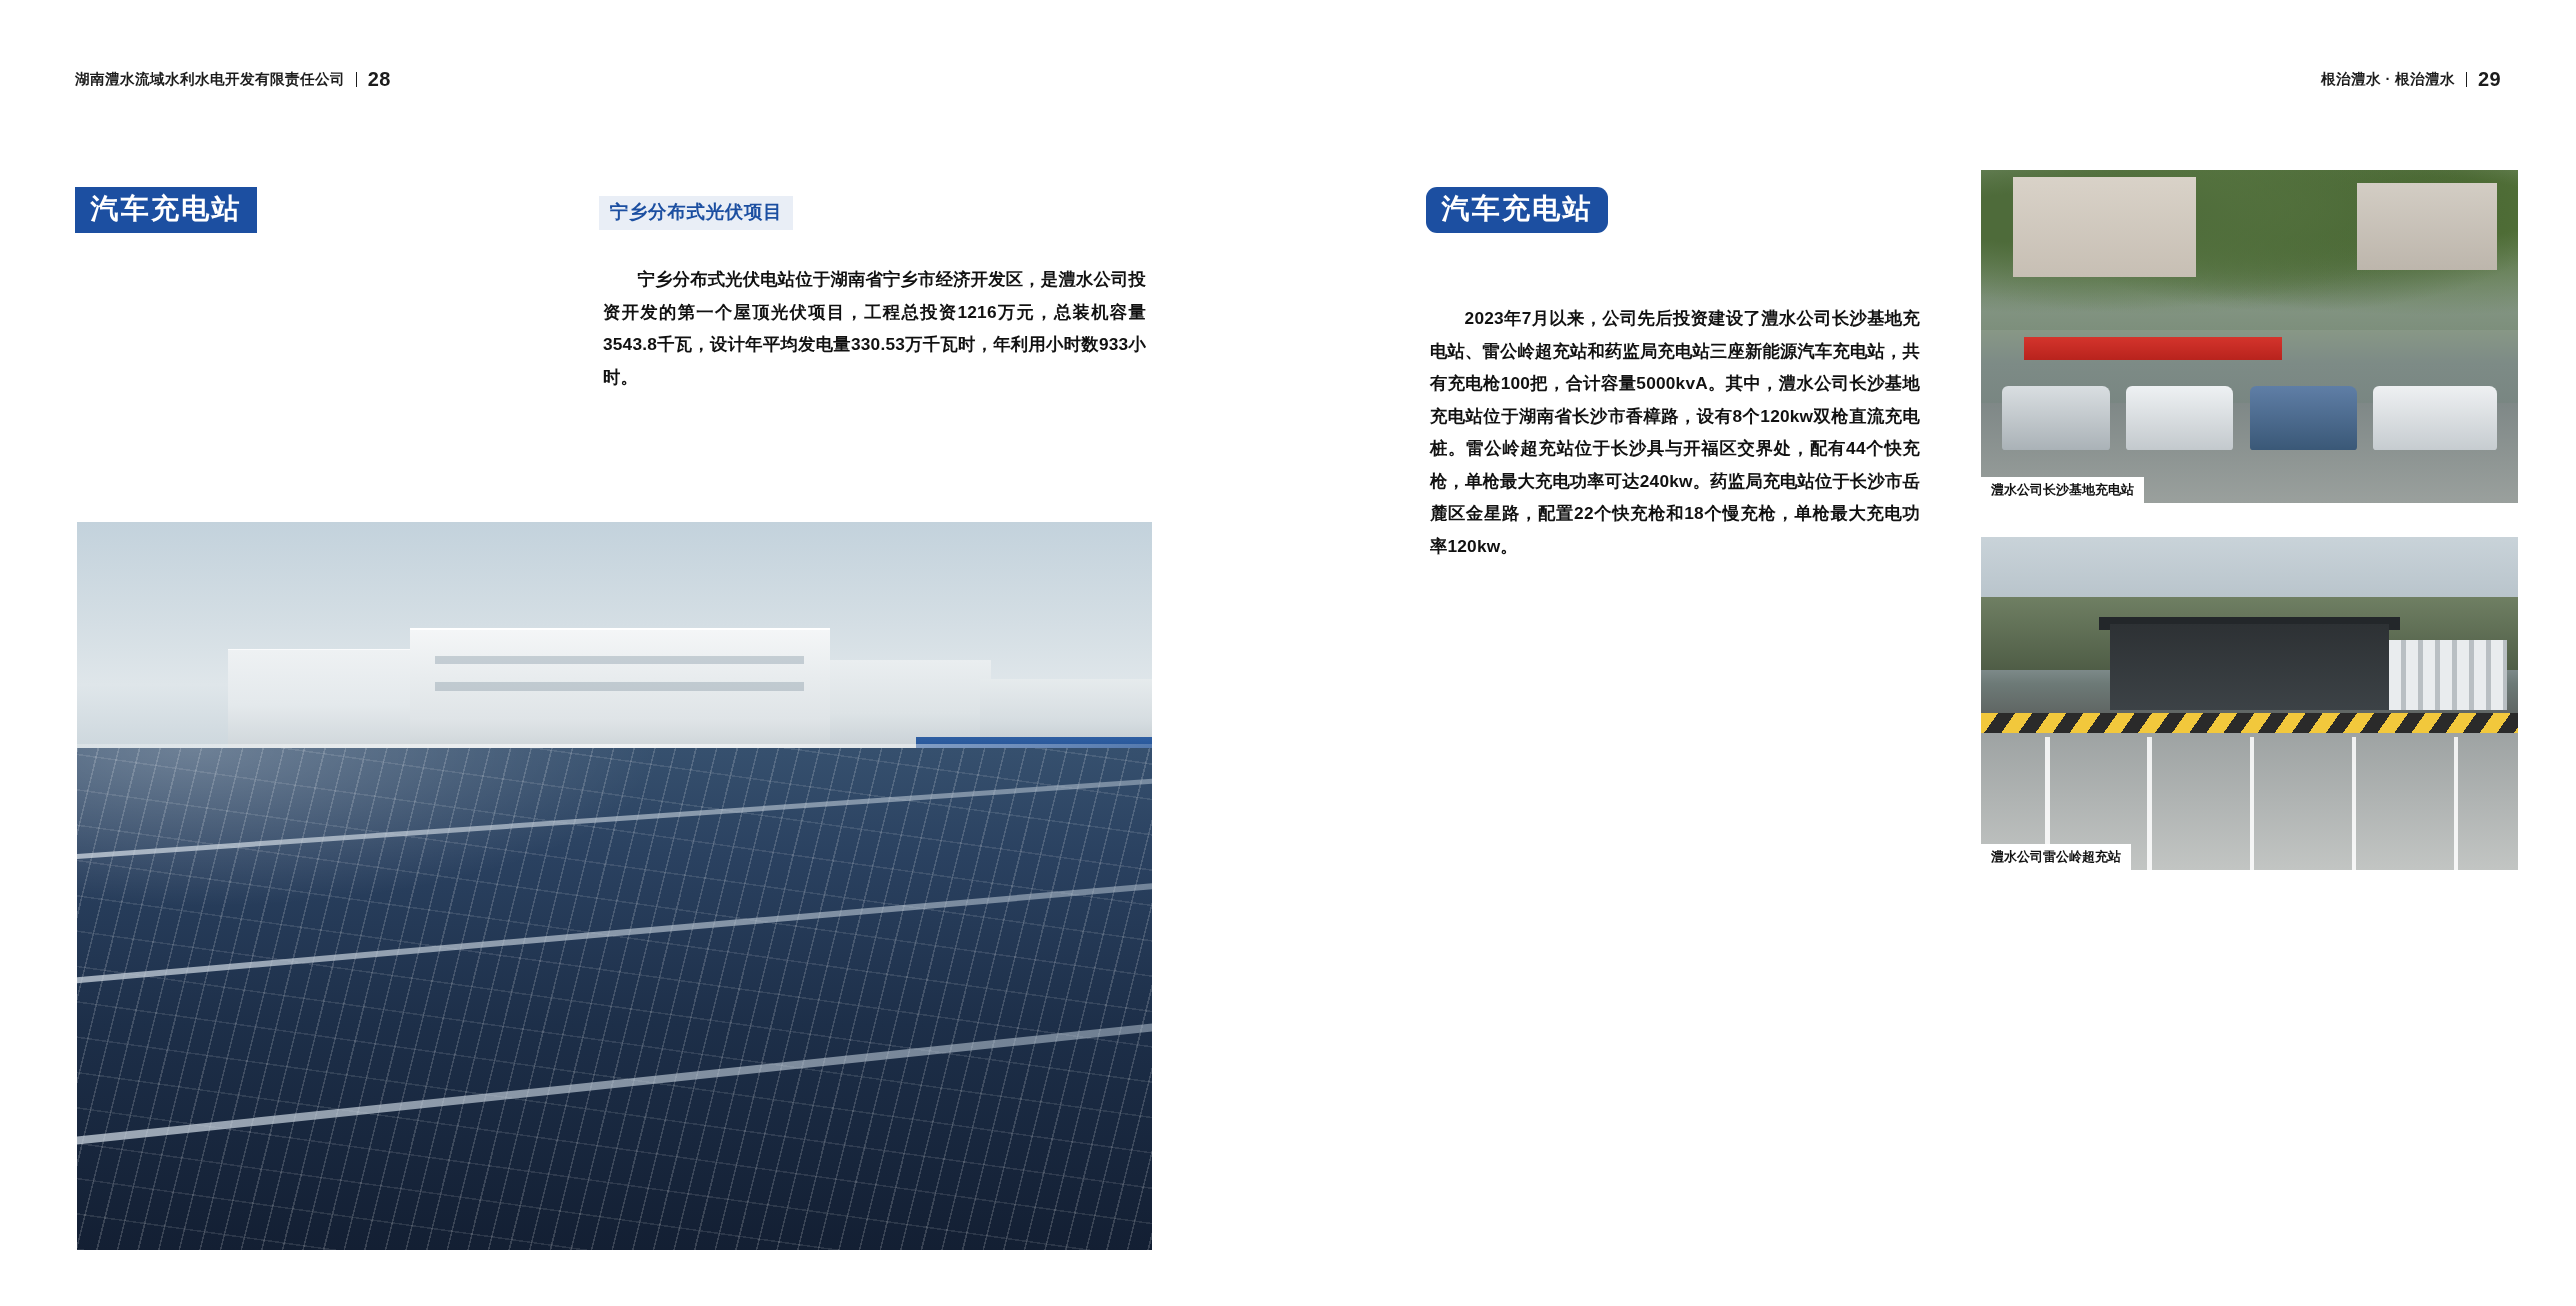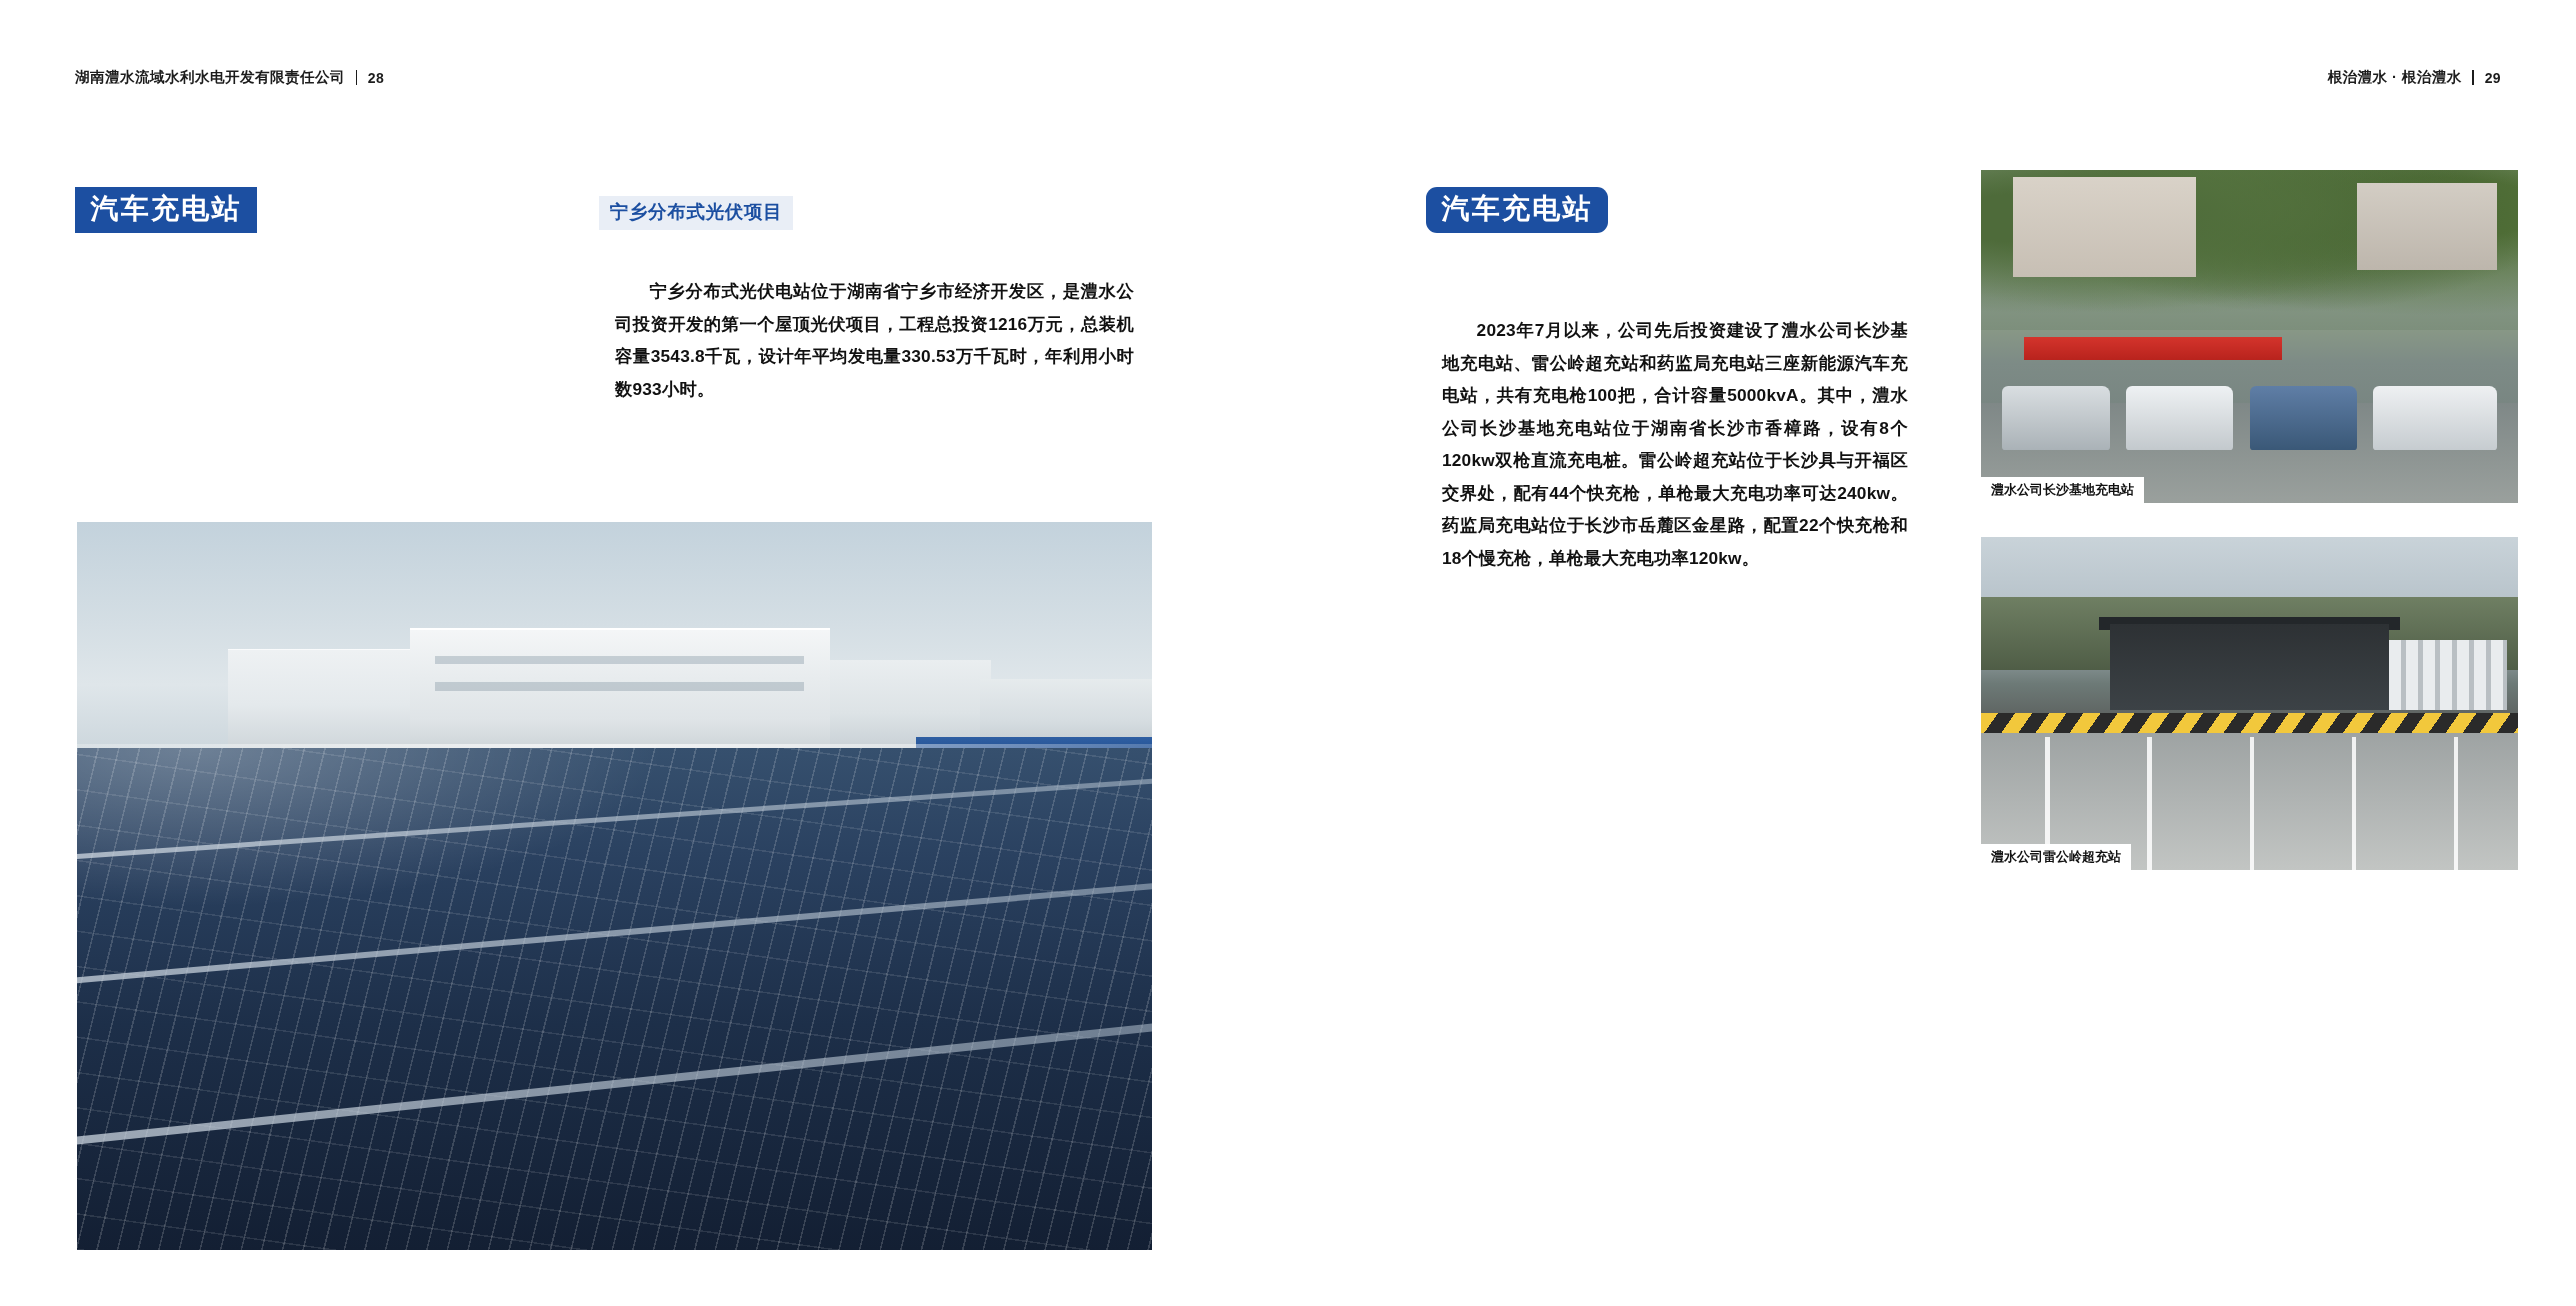--- a/index.html
+++ b/index.html
@@ -43,21 +43,21 @@
     align-items: center;
     gap: 10.7px;
   }
   .runhead .sep {
     display: inline-block;
     width: 1.5px;
     height: 14.6px;
     background: #1c1c1c;
   }
   .runhead .folio {
-    font-size: 14px;
+    font-size: 20px;
     font-weight: 700;
   }
   .runhead-left { left: 75px; }
   .runhead-right { right: 75px; }
 
   
   .sec-badge {
     position: absolute;
     background: #1c4fa1;
     color: #ffffff;
@@ -87,21 +87,21 @@
   .body-col {
     position: absolute;
     font-size: 17.3px;
     line-height: 1.88;
     color: #111111;
     text-align: justify;
     text-justify: inter-ideograph;
     font-weight: 600;
     letter-spacing: 0.2px;
   }
-  .body-col p { margin: 16px; text-indent: 2em; }
+  .body-col p { margin: 4px; text-indent: 2em; }
 
   
   .photo {
     position: absolute;
     overflow: hidden;
     background: #cfd6dd;
   }
   .caption {
     position: absolute;
     left: 0;

